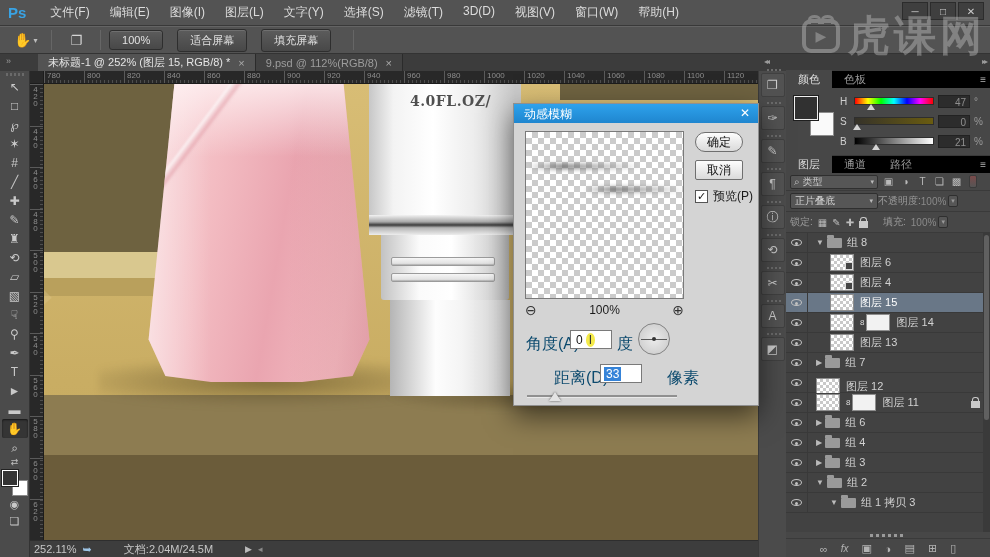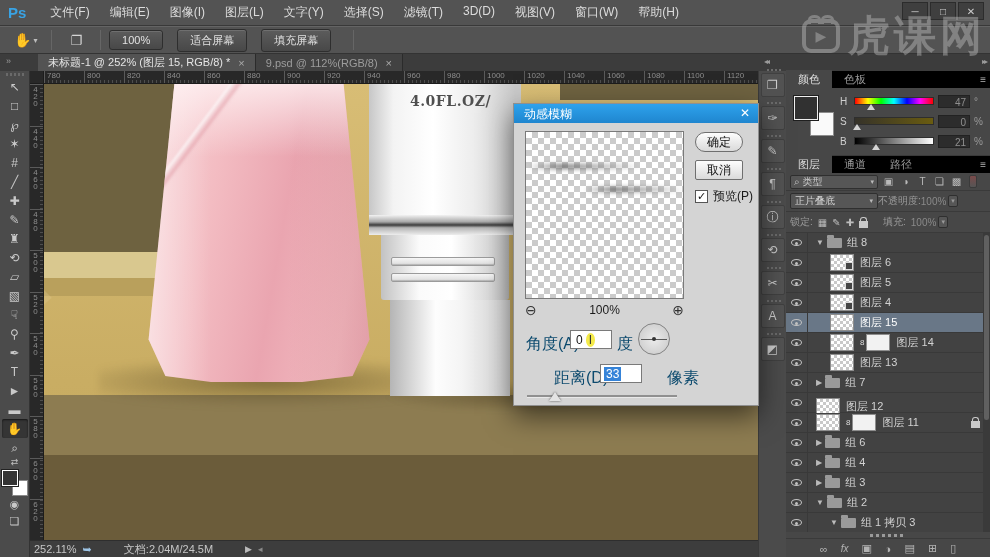--- a/index.html
+++ b/index.html
@@ -483,31 +483,20 @@
           </div>
         </div>
         <div class="lrow">
           <div class="eyec">
             <div class="eye"></div>
           </div>
           <div style="display: flex; align-items: center; flex: 1 1 0%; padding-left: 22px;">
             <span class="thumb">
               <span class="badge"></span>
             </span>
-            <span>图层 5</span>
-          </div>
-        </div>
-        <div class="lrow">
-          <div class="eyec">
-            <div class="eye"></div>
-          </div>
-          <div style="display: flex; align-items: center; flex: 1 1 0%; padding-left: 22px;">
-            <span class="thumb">
-              <span class="badge"></span>
-            </span>
             <span>图层 4</span>
           </div>
         </div>
         <div class="lrow sel">
           <div class="eyec">
             <div class="eye"></div>
           </div>
           <div style="display: flex; align-items: center; flex: 1 1 0%; padding-left: 22px;">
             <span class="thumb"></span>
             <span>图层 15</span>

